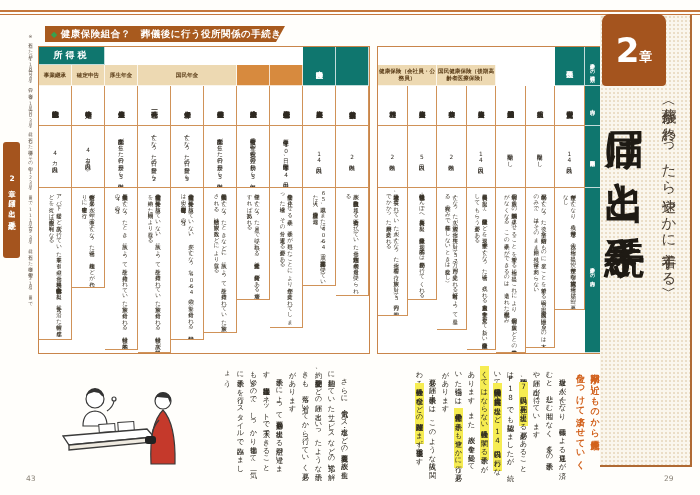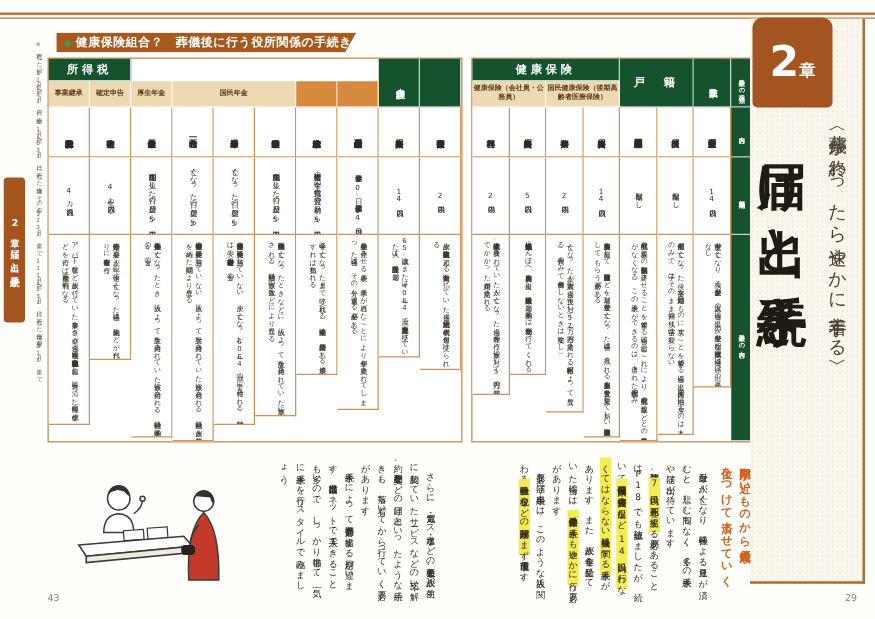--- a/index.html
+++ b/index.html
@@ -29,22 +29,22 @@
     clip-path:polygon(0 0,100% 0,calc(100% - 9px) 100%,0 100%);}
   .banner .blt{color:#36a14e;margin-right:3px;font-size:8px;}
   
   .tbl{display:grid;border:1.5px solid #c9854a;background:#fff;align-items:stretch;}
   .tblL{left:38px;top:46px;grid-template-columns:repeat(10,33px);
     grid-template-rows:18px 21px 40px 62px auto;}
   .tblR{left:377px;top:46px;grid-template-columns:repeat(7,29.5px) 17px;
     grid-template-rows:18px 21px 40px 62px auto;}
   .cell{border-right:1px solid #d09258;border-bottom:1px solid #d09258;background:#fff;
     display:flex;align-items:center;justify-content:center;overflow:hidden;box-sizing:border-box;}
-  .hdr{background:#14532d;color:#fff;font-weight:bold;font-size:9px;letter-spacing:3px;
-    border-right:1px solid rgba(255,255,255,.75);border-bottom:1px solid rgba(255,255,255,.75);font-family:Liberation Mono, monospace;}
+  .hdr{background:#0f766e;color:#fff;font-weight:bold;font-size:9px;letter-spacing:3px;
+    border-right:1px solid rgba(255,255,255,.75);border-bottom:1px solid rgba(255,255,255,.75);}
   .sub{background:#edd9b2;color:#5a3c17;font-weight:bold;font-size:5.6px;letter-spacing:0;
     text-align:center;line-height:7px;border-right:1px solid rgba(255,255,255,.75);
     border-bottom:1px solid rgba(255,255,255,.75);padding:1px;}
   .subblank{background:#d78a3e;border-right:1px solid rgba(255,255,255,.75);
     border-bottom:1px solid rgba(255,255,255,.75);}
   .vwhite{writing-mode:vertical-rl;text-orientation:upright;color:#fff;font-weight:bold;
     font-size:7px;letter-spacing:.5px;}
   .vlabel{writing-mode:vertical-rl;text-orientation:upright;color:#fff;font-weight:bold;
     font-size:5px;letter-spacing:.5px;}
   .item .vt{writing-mode:vertical-rl;text-orientation:upright;font-size:6.6px;line-height:9px;
@@ -69,21 +69,21 @@
   
   .arthead{left:571px;top:367px;width:31px;height:104px;writing-mode:vertical-rl;
     text-orientation:upright;color:#d2611c;font-weight:bold;font-size:9px;line-height:14.5px;
     letter-spacing:.5px;}
   .artbody{writing-mode:vertical-rl;text-orientation:upright;font-size:7.2px;line-height:13px;
     color:#2e2a22;letter-spacing:.2px;}
   .artbody p{margin:0;text-indent:1em;}
   .abR{left:371px;top:366px;width:198px;height:105px;}
   .abL{left:183px;top:366px;width:168px;height:105px;}
   .hl{background:#f6ec52;}
-  .pgnum{font-size:7.5px;color:#8a8378;margin-left:12px;}
+  .pgnum{font-size:7.5px;color:#8a8378;}
   .pgL{left:26px;top:474px;}
   .pgR{left:664px;top:474px;}
   .illus{left:55px;top:384px;width:132px;height:86px;}
 </style>
 </head>
 <body>
 
 <div class="abs rule1"></div>
 <div class="abs rule2"></div>
 
@@ -198,22 +198,20 @@
     </div>
   <div class="cell ct" style="grid-area:5/9;height:98px">
       <span class="vt">65歳以上、または40〜64歳で要介護認定等を受けていた人は、介護保険証を返却</span>
     </div>
   <div class="cell ct" style="grid-area:5/10;height:108px">
       <span class="vt">故人が自己負担限度額を超える医療費を払っていた場合、法定相続人の代表者が還付を受けられる</span>
     </div>
 </div>
 
 <div class="abs tbl tblR">
-  <div class="cell hdr" style="grid-area:1/1/2/5">健康保険</div>
-  <div class="cell hdr" style="grid-area:1/5/3/7">戸　籍</div>
   <div class="cell hdr" style="grid-area:1/7/3/8">
       <span class="vwhite">住民票</span>
     </div>
   <div class="cell hdr" style="grid-area:1/8/3/9">
       <span class="vlabel">手続きの種類</span>
     </div>
   <div class="cell sub" style="grid-area:2/1/3/3">健康保険（会社員・公務員）</div>
   <div class="cell sub" style="grid-area:2/3/3/5">国民健康保険（後期高齢者医療保険）</div>
 
   <div class="cell item" style="grid-area:3/1">

